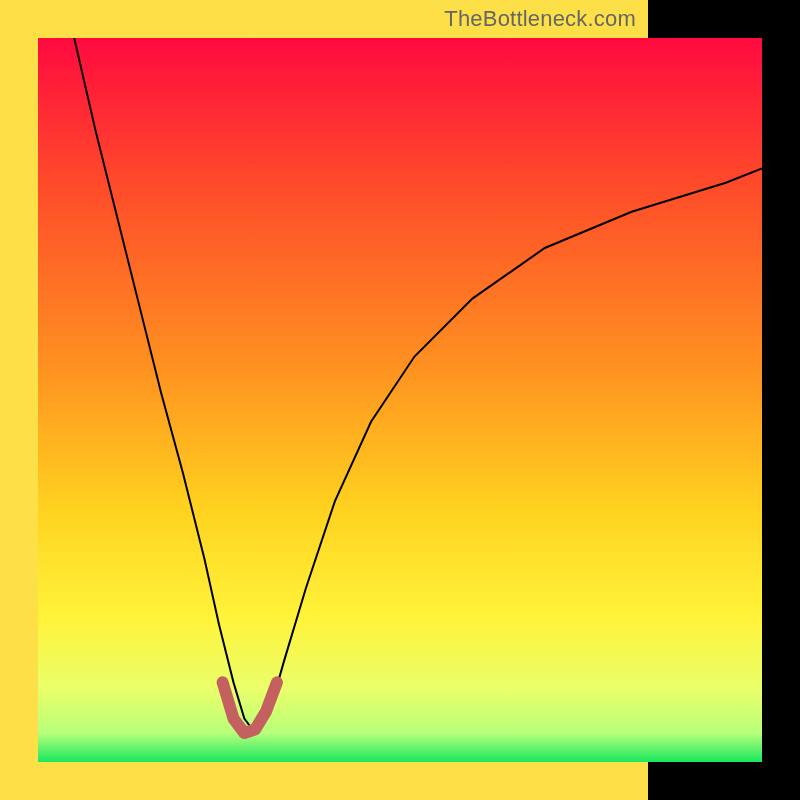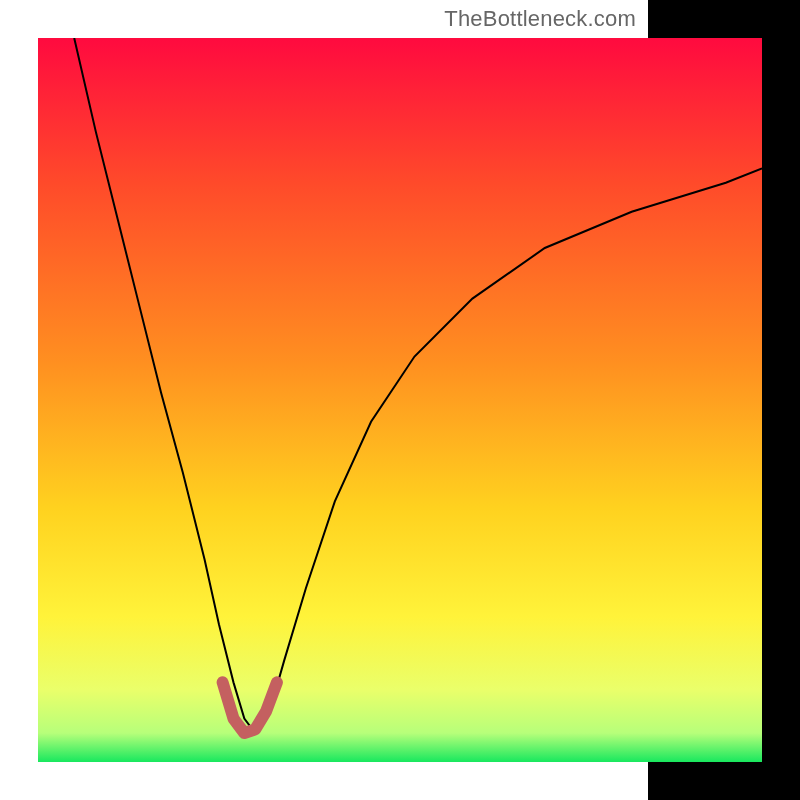--- a/index.html
+++ b/index.html
@@ -9,21 +9,21 @@
     height: 800px;
     background: #000;
     overflow: hidden;
   }
   .frame {
     position: absolute;
     left: 0;
     top: 0;
     width: 648px;
     height: 800px;
-    background: #ffffff;
+    background: #fde047;
   }
   .plot {
     position: absolute;
     left: 38px;
     top: 38px;
     width: 724px;
     height: 724px;
     overflow: hidden;
   }
   .watermark {

